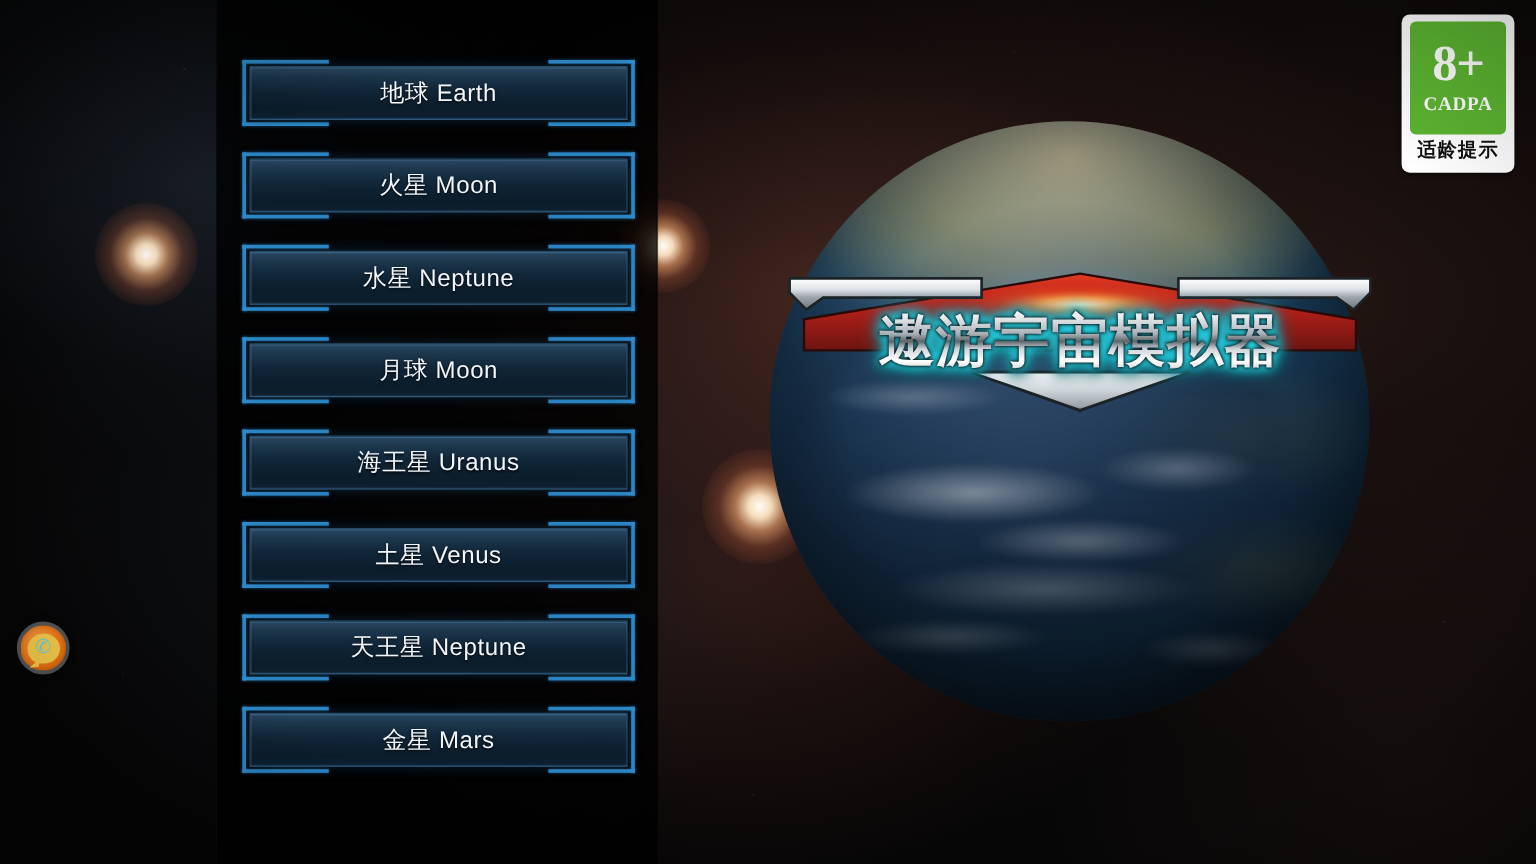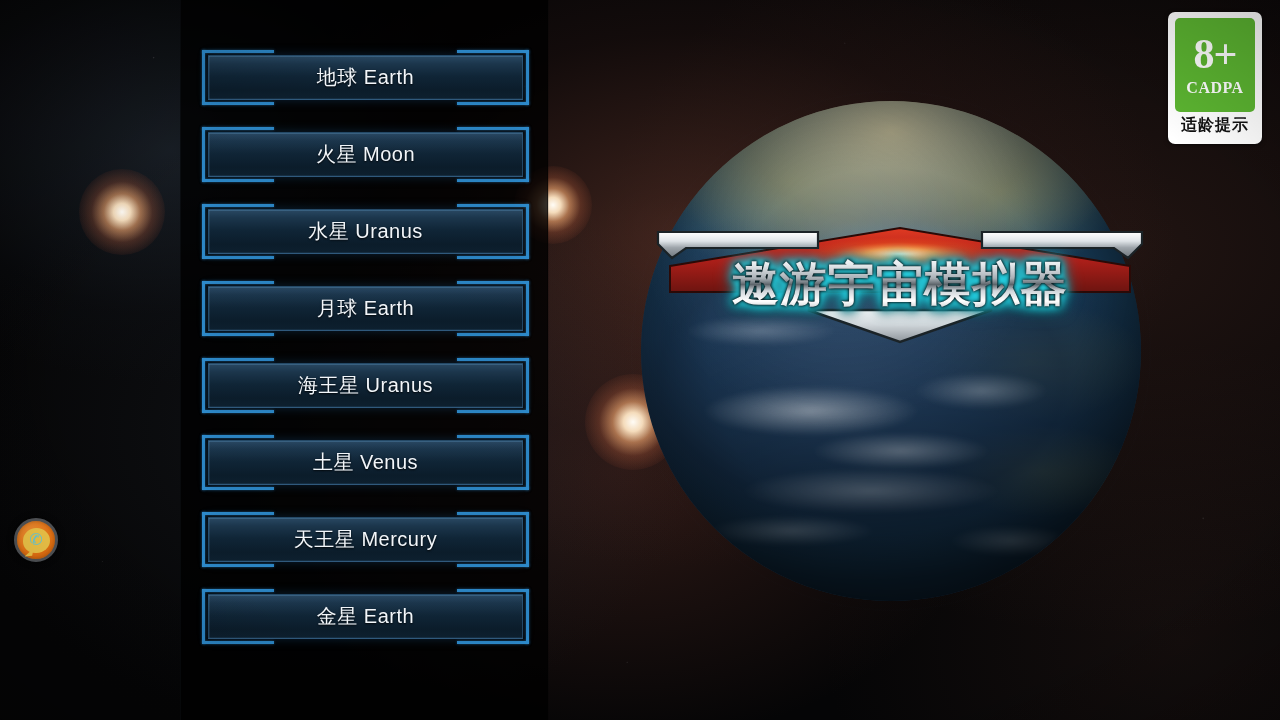--- a/index.html
+++ b/index.html
@@ -423,35 +423,35 @@
     <div class="menu-btn">
       <div class="bracket">
         <i class="v-l"></i>
           <i class="v-r"></i>
           <i class="h-tl"></i>
           <i class="h-tr"></i>
           <i class="h-bl"></i>
           <i class="h-br"></i>
       </div>
       <div class="face">
-        <span class="label">水星 Uranus</span>
-      </div>
-    </div>
-
-    <div class="menu-btn">
-      <div class="bracket">
-        <i class="v-l"></i>
-          <i class="v-r"></i>
-          <i class="h-tl"></i>
-          <i class="h-tr"></i>
-          <i class="h-bl"></i>
-          <i class="h-br"></i>
-      </div>
-      <div class="face">
-        <span class="label">月球 Earth</span>
+        <span class="label">水星 Neptune</span>
+      </div>
+    </div>
+
+    <div class="menu-btn">
+      <div class="bracket">
+        <i class="v-l"></i>
+          <i class="v-r"></i>
+          <i class="h-tl"></i>
+          <i class="h-tr"></i>
+          <i class="h-bl"></i>
+          <i class="h-br"></i>
+      </div>
+      <div class="face">
+        <span class="label">月球 Moon</span>
       </div>
     </div>
 
     <div class="menu-btn">
       <div class="bracket">
         <i class="v-l"></i>
           <i class="v-r"></i>
           <i class="h-tl"></i>
           <i class="h-tr"></i>
           <i class="h-bl"></i>
@@ -479,35 +479,35 @@
     <div class="menu-btn">
       <div class="bracket">
         <i class="v-l"></i>
           <i class="v-r"></i>
           <i class="h-tl"></i>
           <i class="h-tr"></i>
           <i class="h-bl"></i>
           <i class="h-br"></i>
       </div>
       <div class="face">
-        <span class="label">天王星 Mercury</span>
-      </div>
-    </div>
-
-    <div class="menu-btn">
-      <div class="bracket">
-        <i class="v-l"></i>
-          <i class="v-r"></i>
-          <i class="h-tl"></i>
-          <i class="h-tr"></i>
-          <i class="h-bl"></i>
-          <i class="h-br"></i>
-      </div>
-      <div class="face">
-        <span class="label">金星 Earth</span>
+        <span class="label">天王星 Neptune</span>
+      </div>
+    </div>
+
+    <div class="menu-btn">
+      <div class="bracket">
+        <i class="v-l"></i>
+          <i class="v-r"></i>
+          <i class="h-tl"></i>
+          <i class="h-tr"></i>
+          <i class="h-bl"></i>
+          <i class="h-br"></i>
+      </div>
+      <div class="face">
+        <span class="label">金星 Mars</span>
       </div>
     </div>
 
   </div>
 
   <div class="cadpa">
     <div class="panel">
       <div class="age">8+</div>
       <div class="org">CADPA</div>
     </div>

